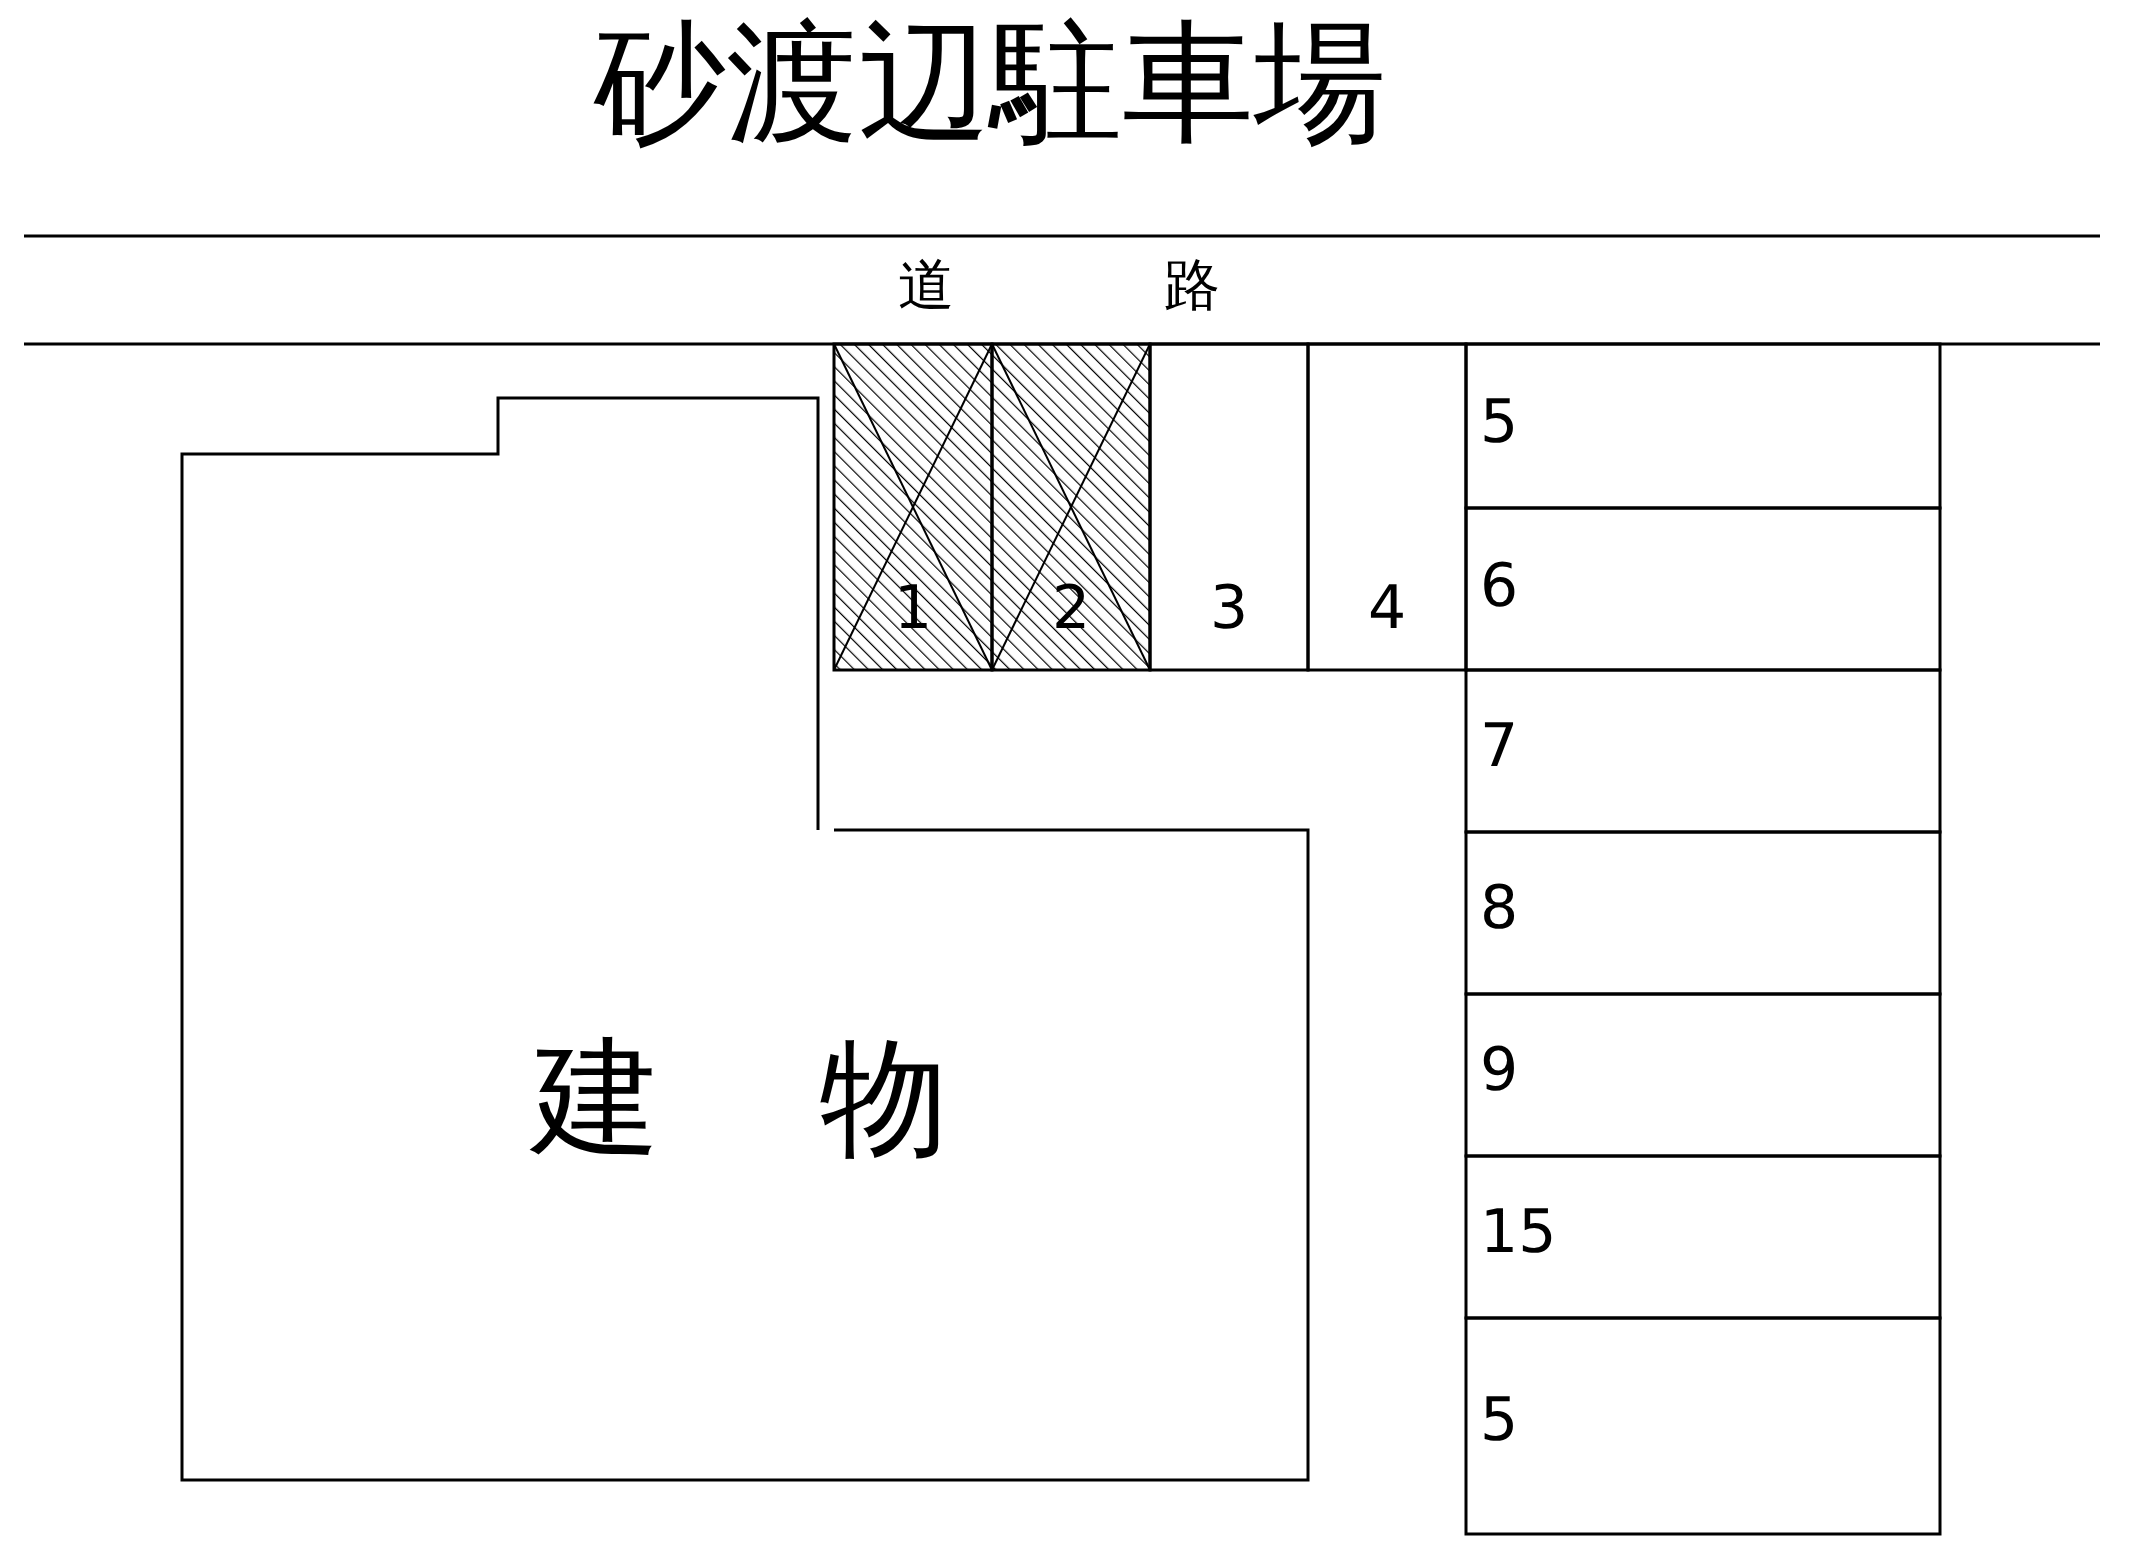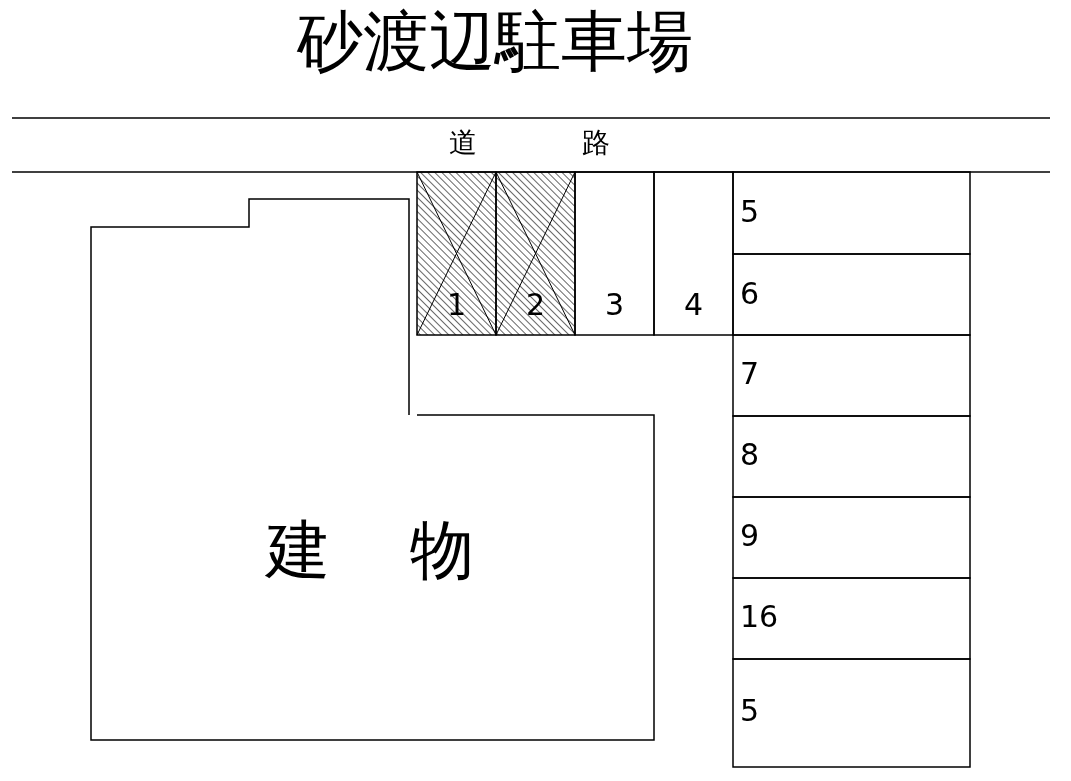--- a/index.html
+++ b/index.html
@@ -107,14 +107,14 @@
 <span class="lbl" style="left:447px; top:287px;">1</span>
 <span class="lbl" style="left:526px; top:287px;">2</span>
 <span class="lbl" style="left:605px; top:287px;">3</span>
 <span class="lbl" style="left:684px; top:287px;">4</span>
 
 <span class="lbl" style="left:740px; top:194px;">5</span>
 <span class="lbl" style="left:740px; top:276px;">6</span>
 <span class="lbl" style="left:740px; top:356px;">7</span>
 <span class="lbl" style="left:740px; top:437px;">8</span>
 <span class="lbl" style="left:740px; top:518px;">9</span>
-<span class="lbl" style="left:740px; top:599px;">16</span>
+<span class="lbl" style="left:740px; top:599px;">15</span>
 <span class="lbl" style="left:740px; top:693px;">5</span>
 
 </body></html>

